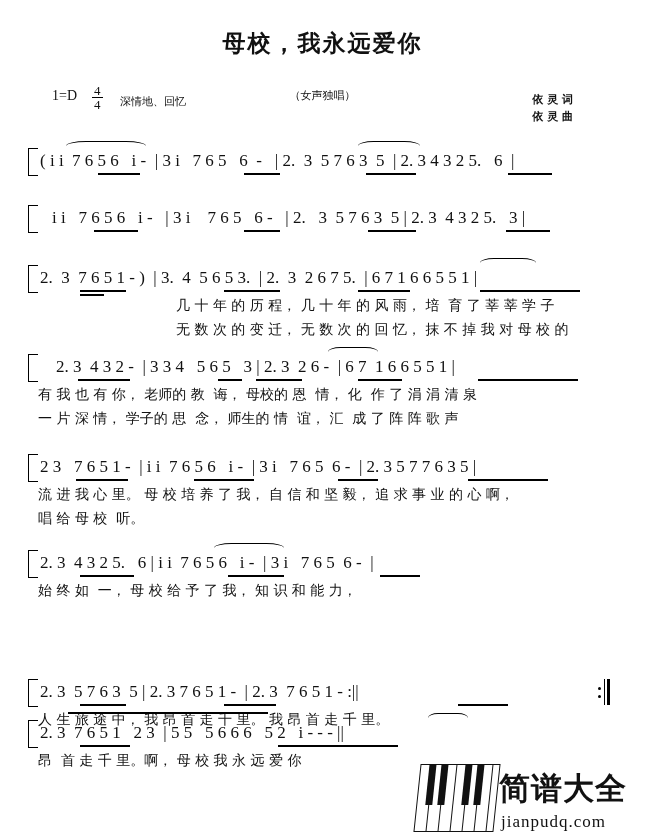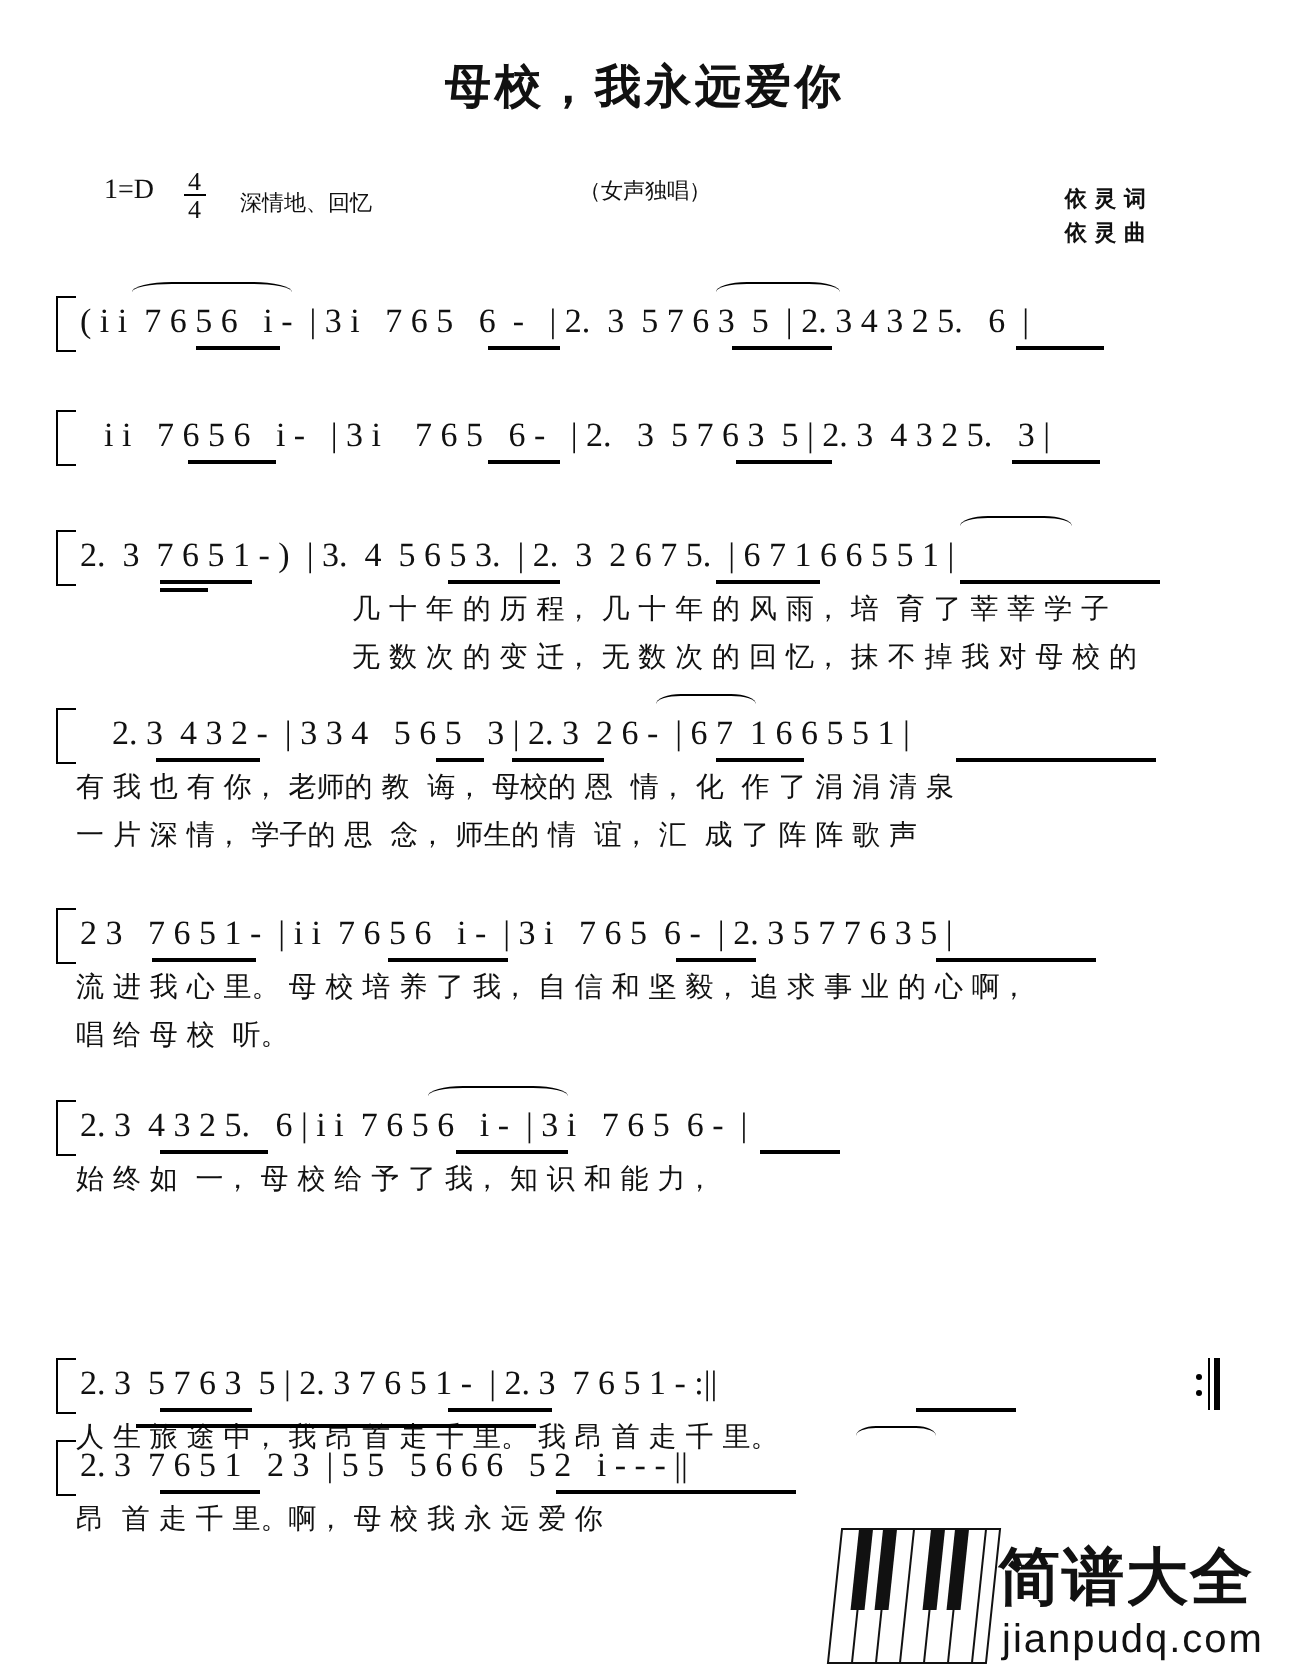--- a/index.html
+++ b/index.html
@@ -121,22 +121,22 @@
   .piano .bk{position:absolute;top:0;height:60%;width:7px;background:#111;}
   .logotext{
     position:absolute;left:82px;bottom:24px;
     font-size:31px;font-weight:bold;
     color:#111;
     font-family:"DejaVu Sans", sans-serif;
     letter-spacing:1px;
   }
   .logourl{
     position:absolute;left:84px;bottom:2px;
-    font-size:20px;color:#111;
-    font-family:Liberation Sans, sans-serif;
+    font-size:17px;color:#111;
+    font-family:Liberation Serif, serif;
     letter-spacing:1px;
   }
 </style>
 </head>
 <body>
 
 <div class="sheet">
 
   <div class="title">母校，我永远爱你</div>
 

